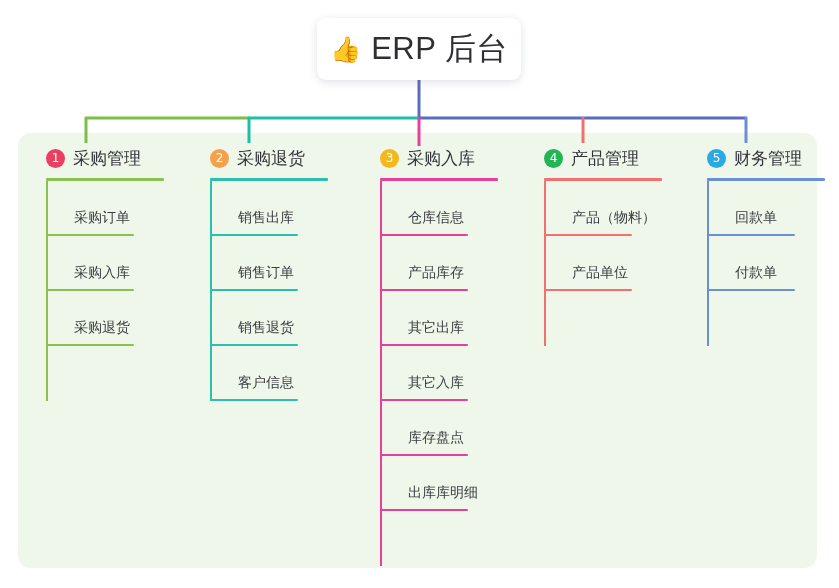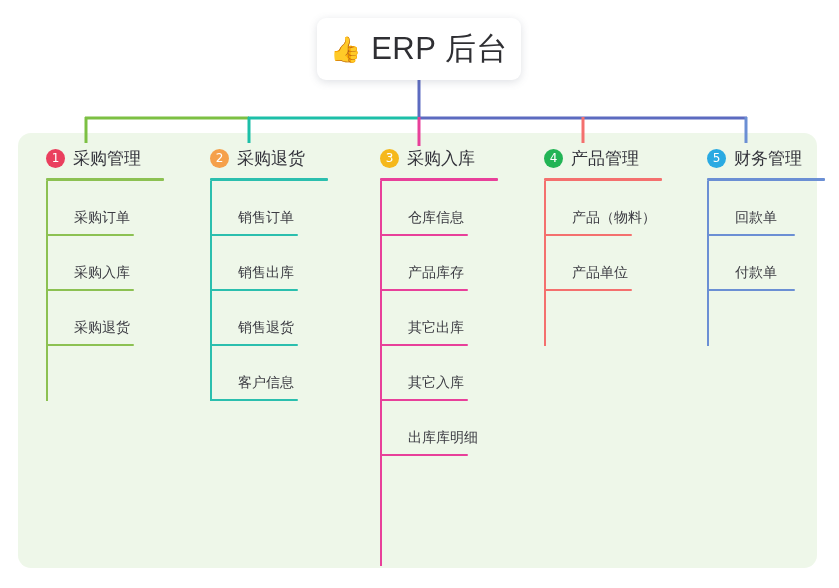--- a/index.html
+++ b/index.html
@@ -122,25 +122,25 @@
       <div class="col-head">
         <div class="head-row">
           <span class="badge" style="background: rgb(245, 160, 74);">2</span>
           <span class="head-title">采购退货</span>
         </div>
         <div class="head-rule" style="width: 118px; background: rgb(43, 191, 174);"></div>
       </div>
       <div class="items">
         <div class="spine" style="background: rgb(43, 191, 174); height: 220px;"></div>
         <div class="item">
+          <span class="item-label">销售出库</span>
+          <div class="item-rule" style="width: 88px; background: rgb(43, 191, 174);"></div>
+        </div>
+        <div class="item">
           <span class="item-label">销售订单</span>
-          <div class="item-rule" style="width: 88px; background: rgb(43, 191, 174);"></div>
-        </div>
-        <div class="item">
-          <span class="item-label">销售出库</span>
           <div class="item-rule" style="width: 88px; background: rgb(43, 191, 174);"></div>
         </div>
         <div class="item">
           <span class="item-label">销售退货</span>
           <div class="item-rule" style="width: 88px; background: rgb(43, 191, 174);"></div>
         </div>
         <div class="item">
           <span class="item-label">客户信息</span>
           <div class="item-rule" style="width: 88px; background: rgb(43, 191, 174);"></div>
         </div>
@@ -166,20 +166,24 @@
         </div>
         <div class="item">
           <span class="item-label">其它出库</span>
           <div class="item-rule" style="width: 88px; background: rgb(232, 64, 154);"></div>
         </div>
         <div class="item">
           <span class="item-label">其它入库</span>
           <div class="item-rule" style="width: 88px; background: rgb(232, 64, 154);"></div>
         </div>
         <div class="item">
+          <span class="item-label">库存盘点</span>
+          <div class="item-rule" style="width: 88px; background: rgb(232, 64, 154);"></div>
+        </div>
+        <div class="item">
           <span class="item-label">出库库明细</span>
           <div class="item-rule" style="width: 88px; background: rgb(232, 64, 154);"></div>
         </div>
       </div>
     </div>
     <div class="col" style="left: 524px;">
       <div class="col-head">
         <div class="head-row">
           <span class="badge" style="background: rgb(34, 180, 85);">4</span>
           <span class="head-title">产品管理</span>

